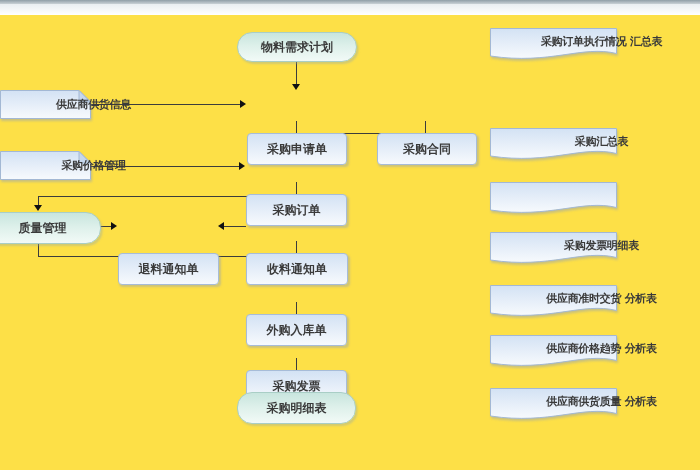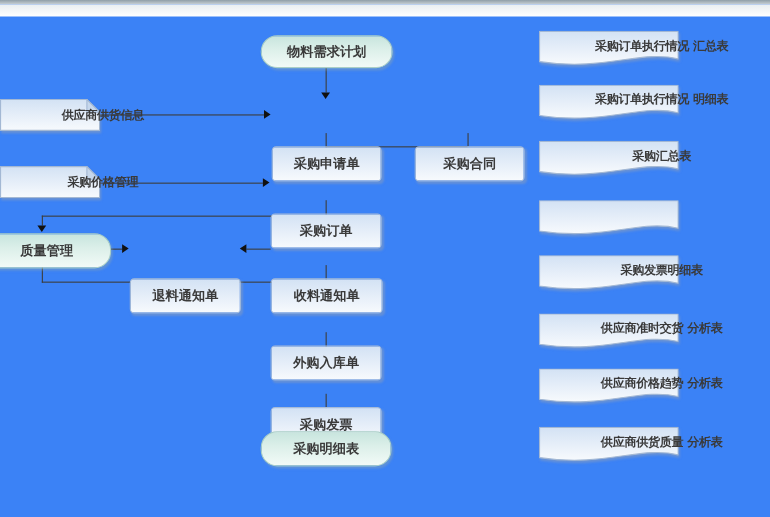--- a/index.html
+++ b/index.html
@@ -1,17 +1,17 @@
 <!DOCTYPE html>
 <html><head>
 <meta charset="utf-8">
 <style>
   html,body{margin:0;padding:0;background:#fff;}
   #canvas{
-    position:relative;width:700px;height:470px;background:#3b82f6;overflow:hidden;
+    position:relative;width:700px;height:470px;background:#fde047;overflow:hidden;
     font-family:"DejaVu Sans","Liberation Sans",sans-serif;
   }
   
   .topbar{position:absolute;left:0;top:0;width:700px;height:4px;
     background:linear-gradient(180deg,#8f9ea7,#c9d1d6);}
   .topfade{position:absolute;left:0;top:4px;width:700px;height:11px;
     background:linear-gradient(180deg,#e9eef1,#ffffff);}
   
   .proc{
     position:absolute;border:1px solid #a7bcd8;border-radius:4px;
@@ -128,26 +128,20 @@
 
   <div class="pill" style="left:237px;top:392px;width:117px;height:30px">采购明细表</div>
 
   <div class="shape doc" style="left:490px;top:28px;width:127px;height:38px">
     <svg width="127" height="38">
       <path d="M0.5,0.5 H126.5 V25.5 C92,17 60,37 0.5,28 Z" fill="url(#gBlue)" stroke="#a3b8d4"></path>
     </svg>
     <span class="lbl">采购订单执行情况 汇总表</span>
   </div>
 
-  <div class="shape doc" style="left:490px;top:77px;width:127px;height:38px">
-    <svg width="127" height="38">
-      <path d="M0.5,0.5 H126.5 V25.5 C92,17 60,37 0.5,28 Z" fill="url(#gBlue)" stroke="#a3b8d4"></path>
-    </svg>
-    <span class="lbl">采购订单执行情况 明细表</span>
-  </div>
 
   <div class="shape doc" style="left:490px;top:128px;width:127px;height:38px">
     <svg width="127" height="38">
       <path d="M0.5,0.5 H126.5 V25.5 C92,17 60,37 0.5,28 Z" fill="url(#gBlue)" stroke="#a3b8d4"></path>
     </svg>
     <span class="lbl">采购汇总表</span>
   </div>
 
   <div class="shape doc" style="left:490px;top:182px;width:127px;height:38px">
     <svg width="127" height="38">

